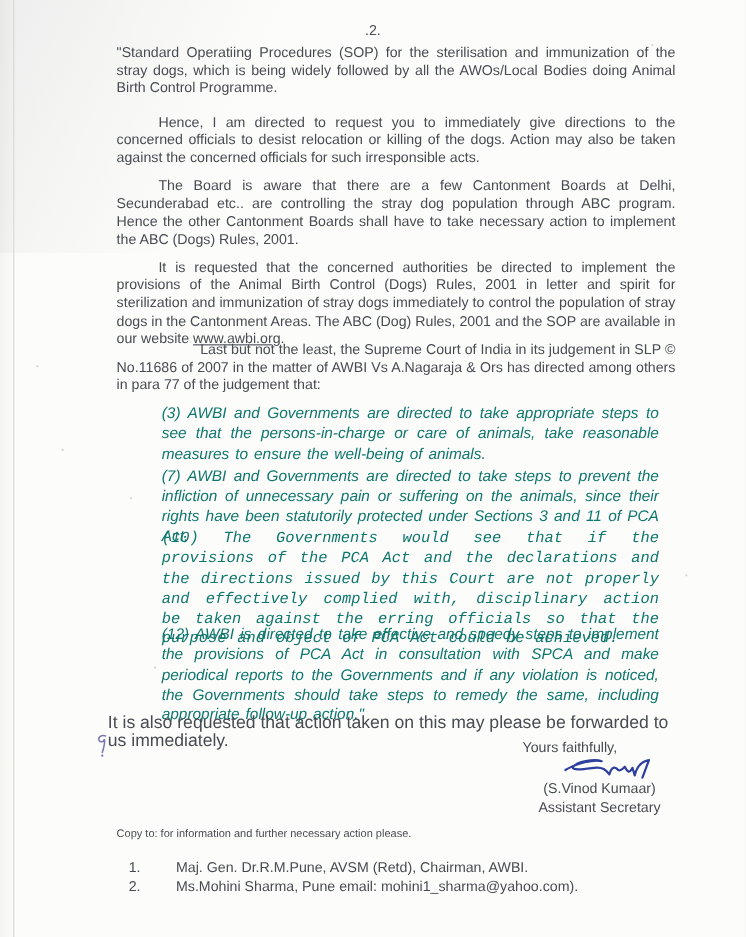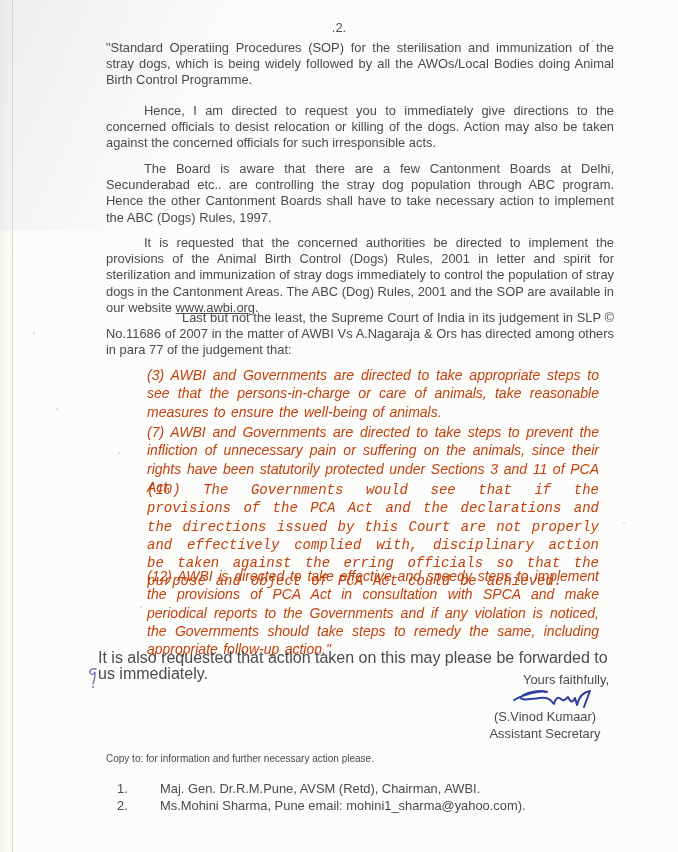--- a/index.html
+++ b/index.html
@@ -44,37 +44,37 @@
   .p3 { top:161px; }
   .p4 { top:235px; }
   .p5 { top:310px; }
   .link { text-decoration:underline; cursor:pointer; }
 
   .quote {
     position:absolute; left:147px; width:452px;
     font-style:italic;
     font-size:14px; line-height:18.3px;
     text-align:justify; word-spacing:1.5px;
-    color:#c2410c;
+    color:#0f766e;
   }
   .q3  { top:366px; }
   .q4  { top:423px; }
   .q10 { top:481px;font-family:Liberation Mono, monospace; }
   .q12 { top:567px; }
 
   .closing { position:absolute; left:98px; top:650px; width:516px;
     font-size:16px; line-height:16.2px; text-align:left; }
 
   .pen-mark { position:absolute; left:86px; top:666px; }
 
   .sign-block {
     position:absolute; left:475px; top:672px; width:140px;
     font-size:12.9px; line-height:16px; text-align:center;
   }
-  .sign-block .valediction { text-align:right; padding-right:6px; }
+  .sign-block .valediction { text-align:left; padding-right:6px; }
   .sign-block .sig { height:22px; margin:-1px 0 0 18px; text-align:center; }
   .sign-block .name  { margin-top:0; }
   .sign-block .title { margin-top:1px; }
 
   .copy-heading { position:absolute; left:106px; top:753px;
     font-size:10px; }
   .copy-list { position:absolute; left:117px; top:780px; width:480px;
     font-size:12.9px; line-height:17px; }
   .copy-row { display:flex; }
   .copy-row .num { width:43px; flex:0 0 43px; }
@@ -91,21 +91,21 @@
   <div class="speck" style="left:56px;top:408px;"></div>
   <div class="speck" style="left:118px;top:452px;"></div>
   <div class="speck" style="left:623px;top:522px;"></div>
   <div class="speck" style="left:140px;top:606px;"></div>
   <div class="speck" style="left:592px;top:40px;"></div>
 
   <div class="page-number">.2.</div>
 
   <div class="para p1">"Standard Operatiing Procedures (SOP) for the sterilisation and immunization of the stray dogs, which is being widely followed by all the AWOs/Local Bodies doing Animal Birth Control Programme.</div>
   <div class="para p2 indent">Hence, I am directed to request you to immediately give directions to the concerned officials to desist relocation or killing of the dogs. Action may also be taken against the concerned officials for such irresponsible acts.</div>
-  <div class="para p3 indent">The Board is aware that there are a few Cantonment Boards at Delhi, Secunderabad etc.. are controlling the stray dog population through ABC program. Hence the other Cantonment Boards shall have to take necessary action to implement the ABC (Dogs) Rules, 1997.</div>
+  <div class="para p3 indent">The Board is aware that there are a few Cantonment Boards at Delhi, Secunderabad etc.. are controlling the stray dog population through ABC program. Hence the other Cantonment Boards shall have to take necessary action to implement the ABC (Dogs) Rules, 2001.</div>
   <div class="para p4 indent"><span>It is requested that the concerned authorities be directed to implement the provisions of the Animal Birth Control (Dogs) Rules, 2001 in letter and spirit for sterilization and immunization of stray dogs immediately to control the population of stray dogs in the Cantonment Areas. The ABC (Dog) Rules, 2001 and the SOP are available in our website </span><span class="link">www.awbi.org</span><span>.</span></div>
   <div class="para p5 indent2">Last but not the least, the Supreme Court of India in its judgement in SLP © No.11686 of 2007 in the matter of AWBI Vs A.Nagaraja &amp; Ors has directed among others in para 77 of the judgement that:</div>
 
   <div class="quote q3">(3) AWBI and Governments are directed to take appropriate steps to see that the persons-in-charge or care of animals, take reasonable measures to ensure the well-being of animals.</div>
   <div class="quote q4">(7) AWBI and Governments are directed to take steps to prevent the infliction of unnecessary pain or suffering on the animals, since their rights have been statutorily protected under Sections 3 and 11 of PCA Act.</div>
   <div class="quote q10">(10) The Governments would see that if the provisions of the PCA Act and the declarations and the directions issued by this Court are not properly and effectively complied with, disciplinary action be taken against the erring officials so that the purpose and object of PCA Act could be achieved.</div>
   <div class="quote q12">(12) AWBI is directed to take effective and speedy steps to implement the provisions of PCA Act in consultation with SPCA and make periodical reports to the Governments and if any violation is noticed, the Governments should take steps to remedy the same, including appropriate follow-up action."</div>
 
   <div class="closing">It is also requested that action taken on this may please be forwarded to us immediately.</div>
 

